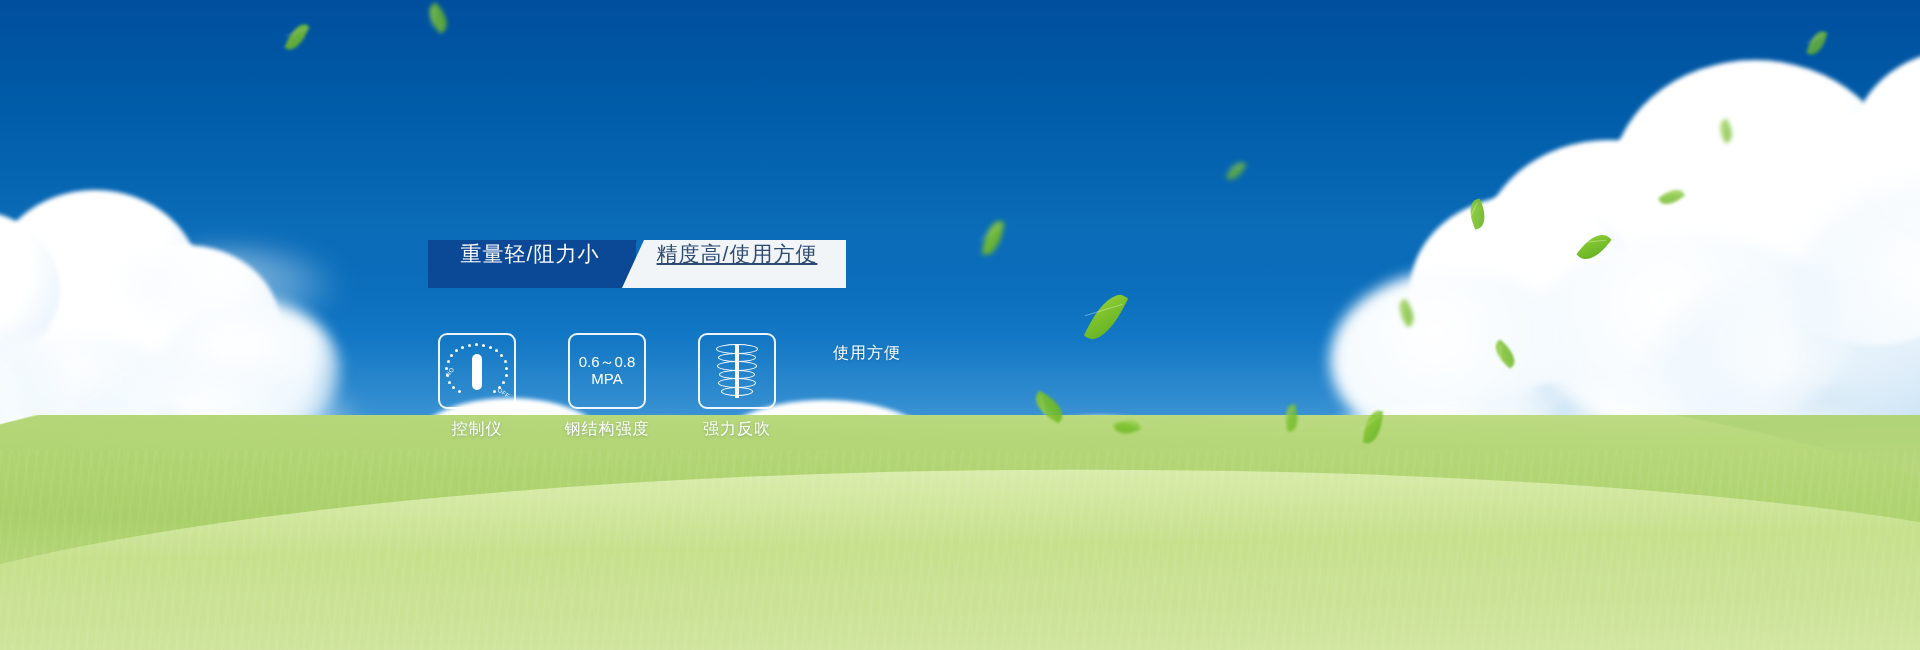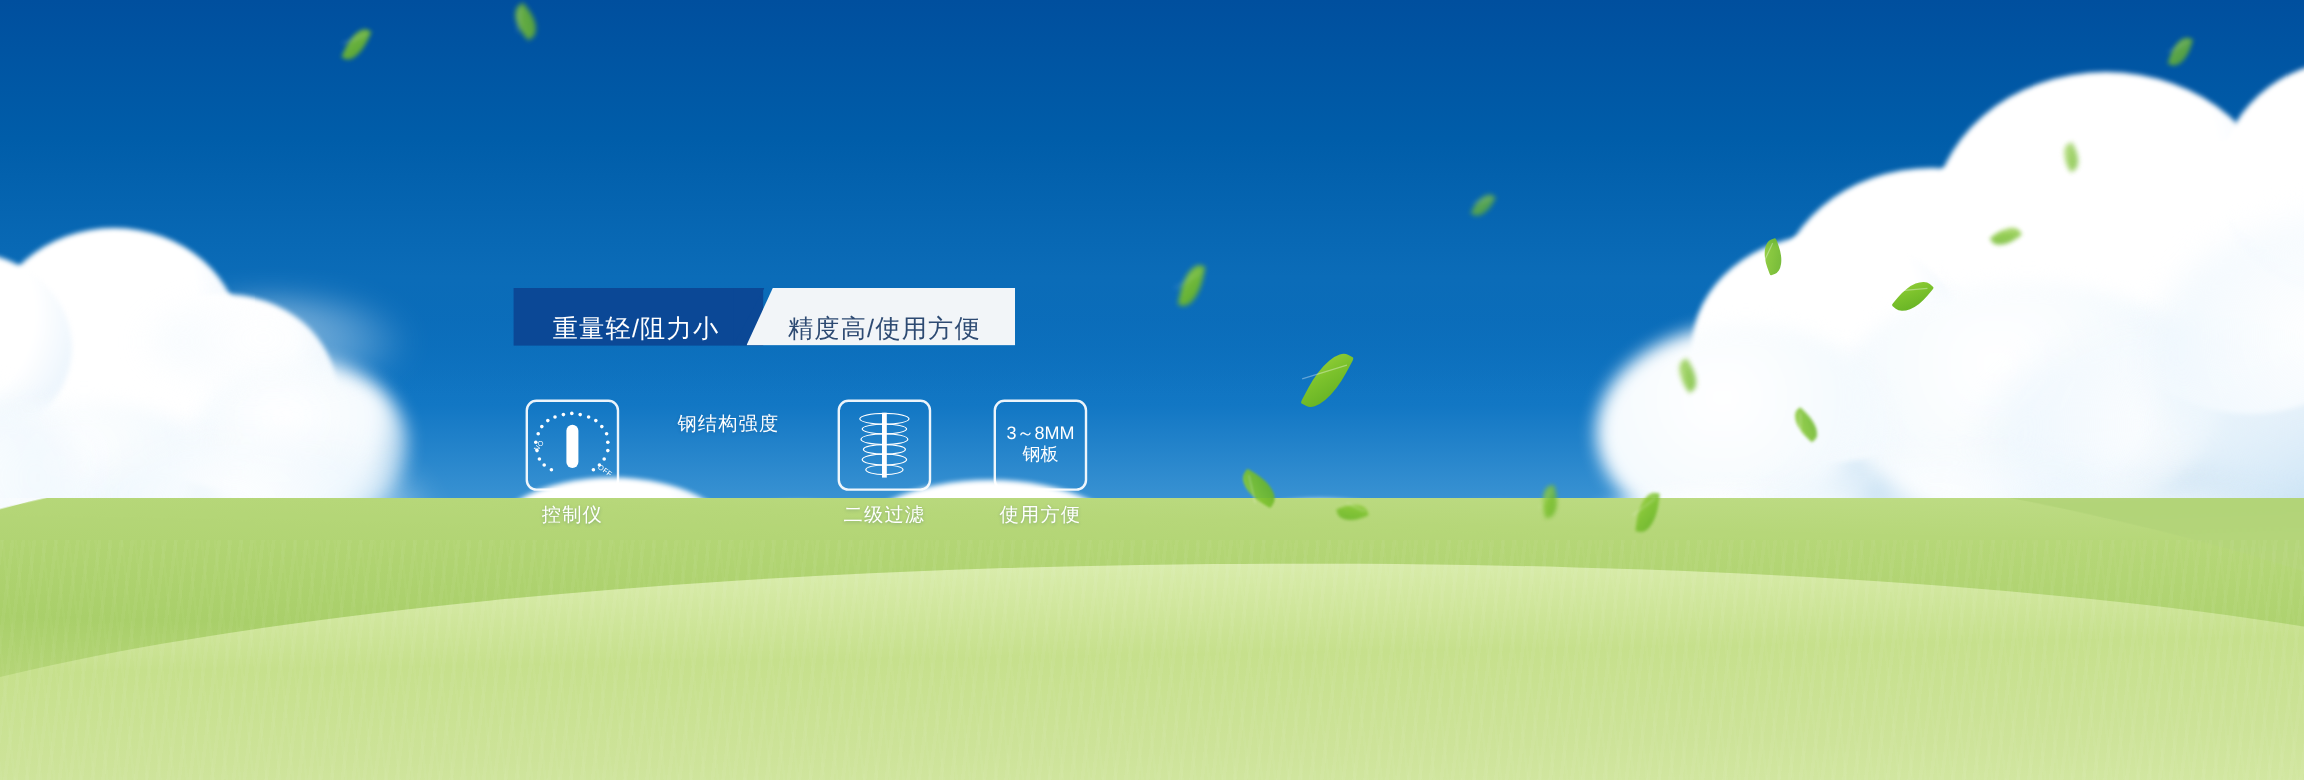--- a/index.html
+++ b/index.html
@@ -105,32 +105,33 @@
     position:absolute;width:17px;height:44px;
     background:linear-gradient(165deg,#a8da4a 0%,#83c92e 45%,#62b023 100%);
     border-radius:60% 60% 40% 40% / 72% 72% 28% 28%;
   }
   .title-leaf.l{left:6px;top:6px;transform:rotate(-20deg);}
   .title-leaf.r{left:40px;top:2px;transform:rotate(18deg);}
 
   
   .tabs{position:absolute;left:428px;top:240px;display:flex;height:48px;}
   .tab{
-    position:relative;display:flex;align-items:flex-end;justify-content:center;
+    position:relative;display:flex;align-items:flex-start;justify-content:center;
     font-size:21px;letter-spacing:1px;white-space:nowrap;
   }
   .tab-primary{
     background:#0b4896;color:#ffffff;
     padding:0 26px 0 22px;min-width:160px;
   }
   .tab-secondary{
     background:#f2f5f8;color:#2d4a72;
-    padding:14px 24px 0 30px;min-width:170px;
+    padding:0 24px 0 30px;min-width:170px;
     clip-path:polygon(22px 0, 100% 0, 100% 100%, 0 100%);
     margin-left:-14px;
+    text-decoration:underline;
   }
   .tab-primary::after{
     content:"";position:absolute;right:-1px;top:0;width:26px;height:48px;
     background:#0b4896;
     clip-path:polygon(0 0, 100% 0, 0 100%, 0 100%);
   }
 
   
   .features{position:absolute;left:438px;top:333px;display:flex;gap:52px;}
   .feature{width:78px;display:flex;flex-direction:column;align-items:center;}
@@ -307,42 +308,42 @@
             <span class="dot" style="left:6px;top:44px;"></span>
             <span class="dot" style="left:11.5px;top:48px;"></span>
             <span class="lbl no">NO</span>
             <span class="lbl off">OFF</span>
           </div>
         </div>
         <div class="feature-caption">控制仪</div>
       </div>
 
       <div class="feature">
+        <div class="feature-box">
+          <span class="feature-text">0.6～0.8
+MPA</span>
+        </div>
         <div class="feature-caption">钢结构强度</div>
       </div>
 
       <div class="feature">
         <div class="feature-box">
           <div class="coil">
             <span class="core"></span>
             <span class="ell" style="top:2px;width:40px;height:8px;"></span>
             <span class="ell" style="top:11px;width:36px;height:7px;"></span>
             <span class="ell" style="top:19px;width:38px;height:8px;"></span>
             <span class="ell" style="top:28px;width:34px;height:7px;"></span>
             <span class="ell" style="top:36px;width:36px;height:8px;"></span>
             <span class="ell" style="top:45px;width:30px;height:7px;"></span>
           </div>
         </div>
-        <div class="feature-caption">二级过滤</div>
+        <div class="feature-caption">强力反吹</div>
       </div>
 
       <div class="feature">
-        <div class="feature-box">
-          <span class="feature-text">3～8MM
-钢板</span>
-        </div>
         <div class="feature-caption">使用方便</div>
       </div>
 
 
     </div>
   </div>
 </div>
 
 </body></html>

